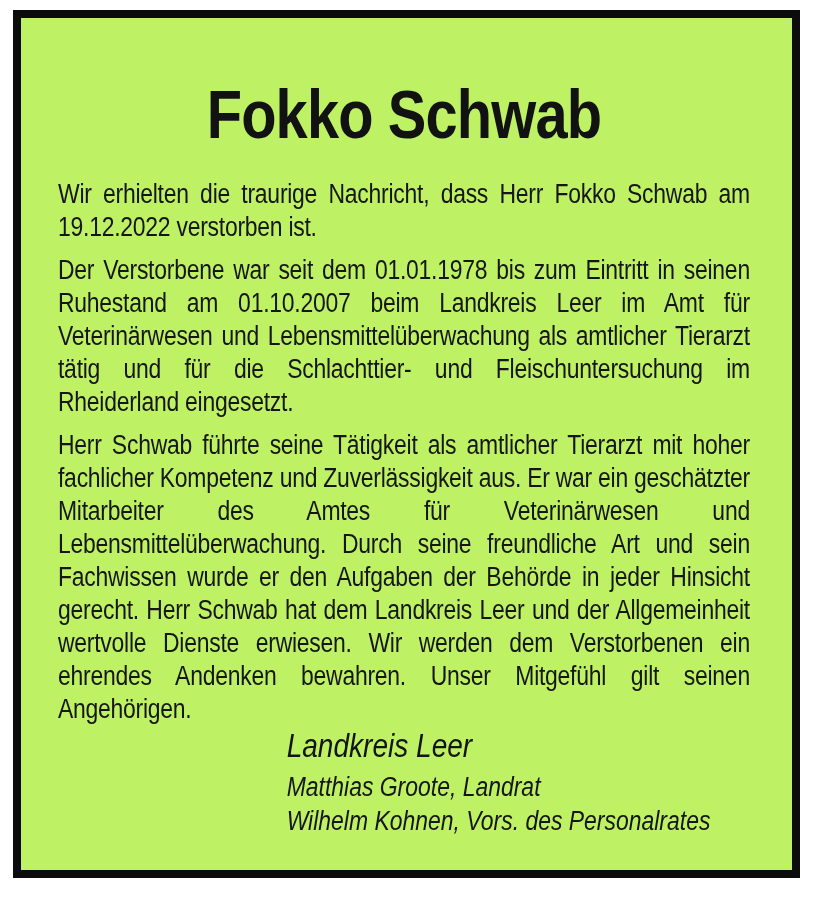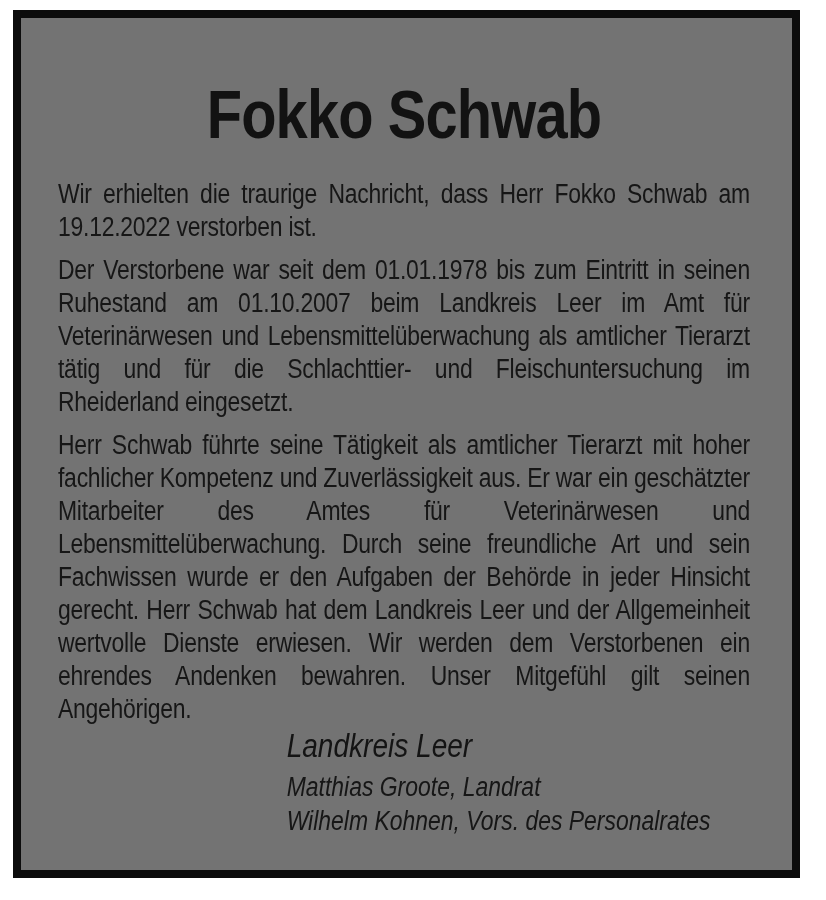--- a/index.html
+++ b/index.html
@@ -21,21 +21,21 @@
     background: #ffffff;
   }
   .frame {
     position: absolute;
     left: 13px;
     top: 10px;
     width: 787px;
     height: 868px;
     border: 8px solid #0c0c0c;
     box-sizing: border-box;
-    background: #737373;
+    background: #bef264;
   }
   
   .condense {
     position: absolute;
     left: 37px;
     top: 60px;
     width: 814px;
     transform: scaleX(0.85);
     transform-origin: 0 0;
   }

